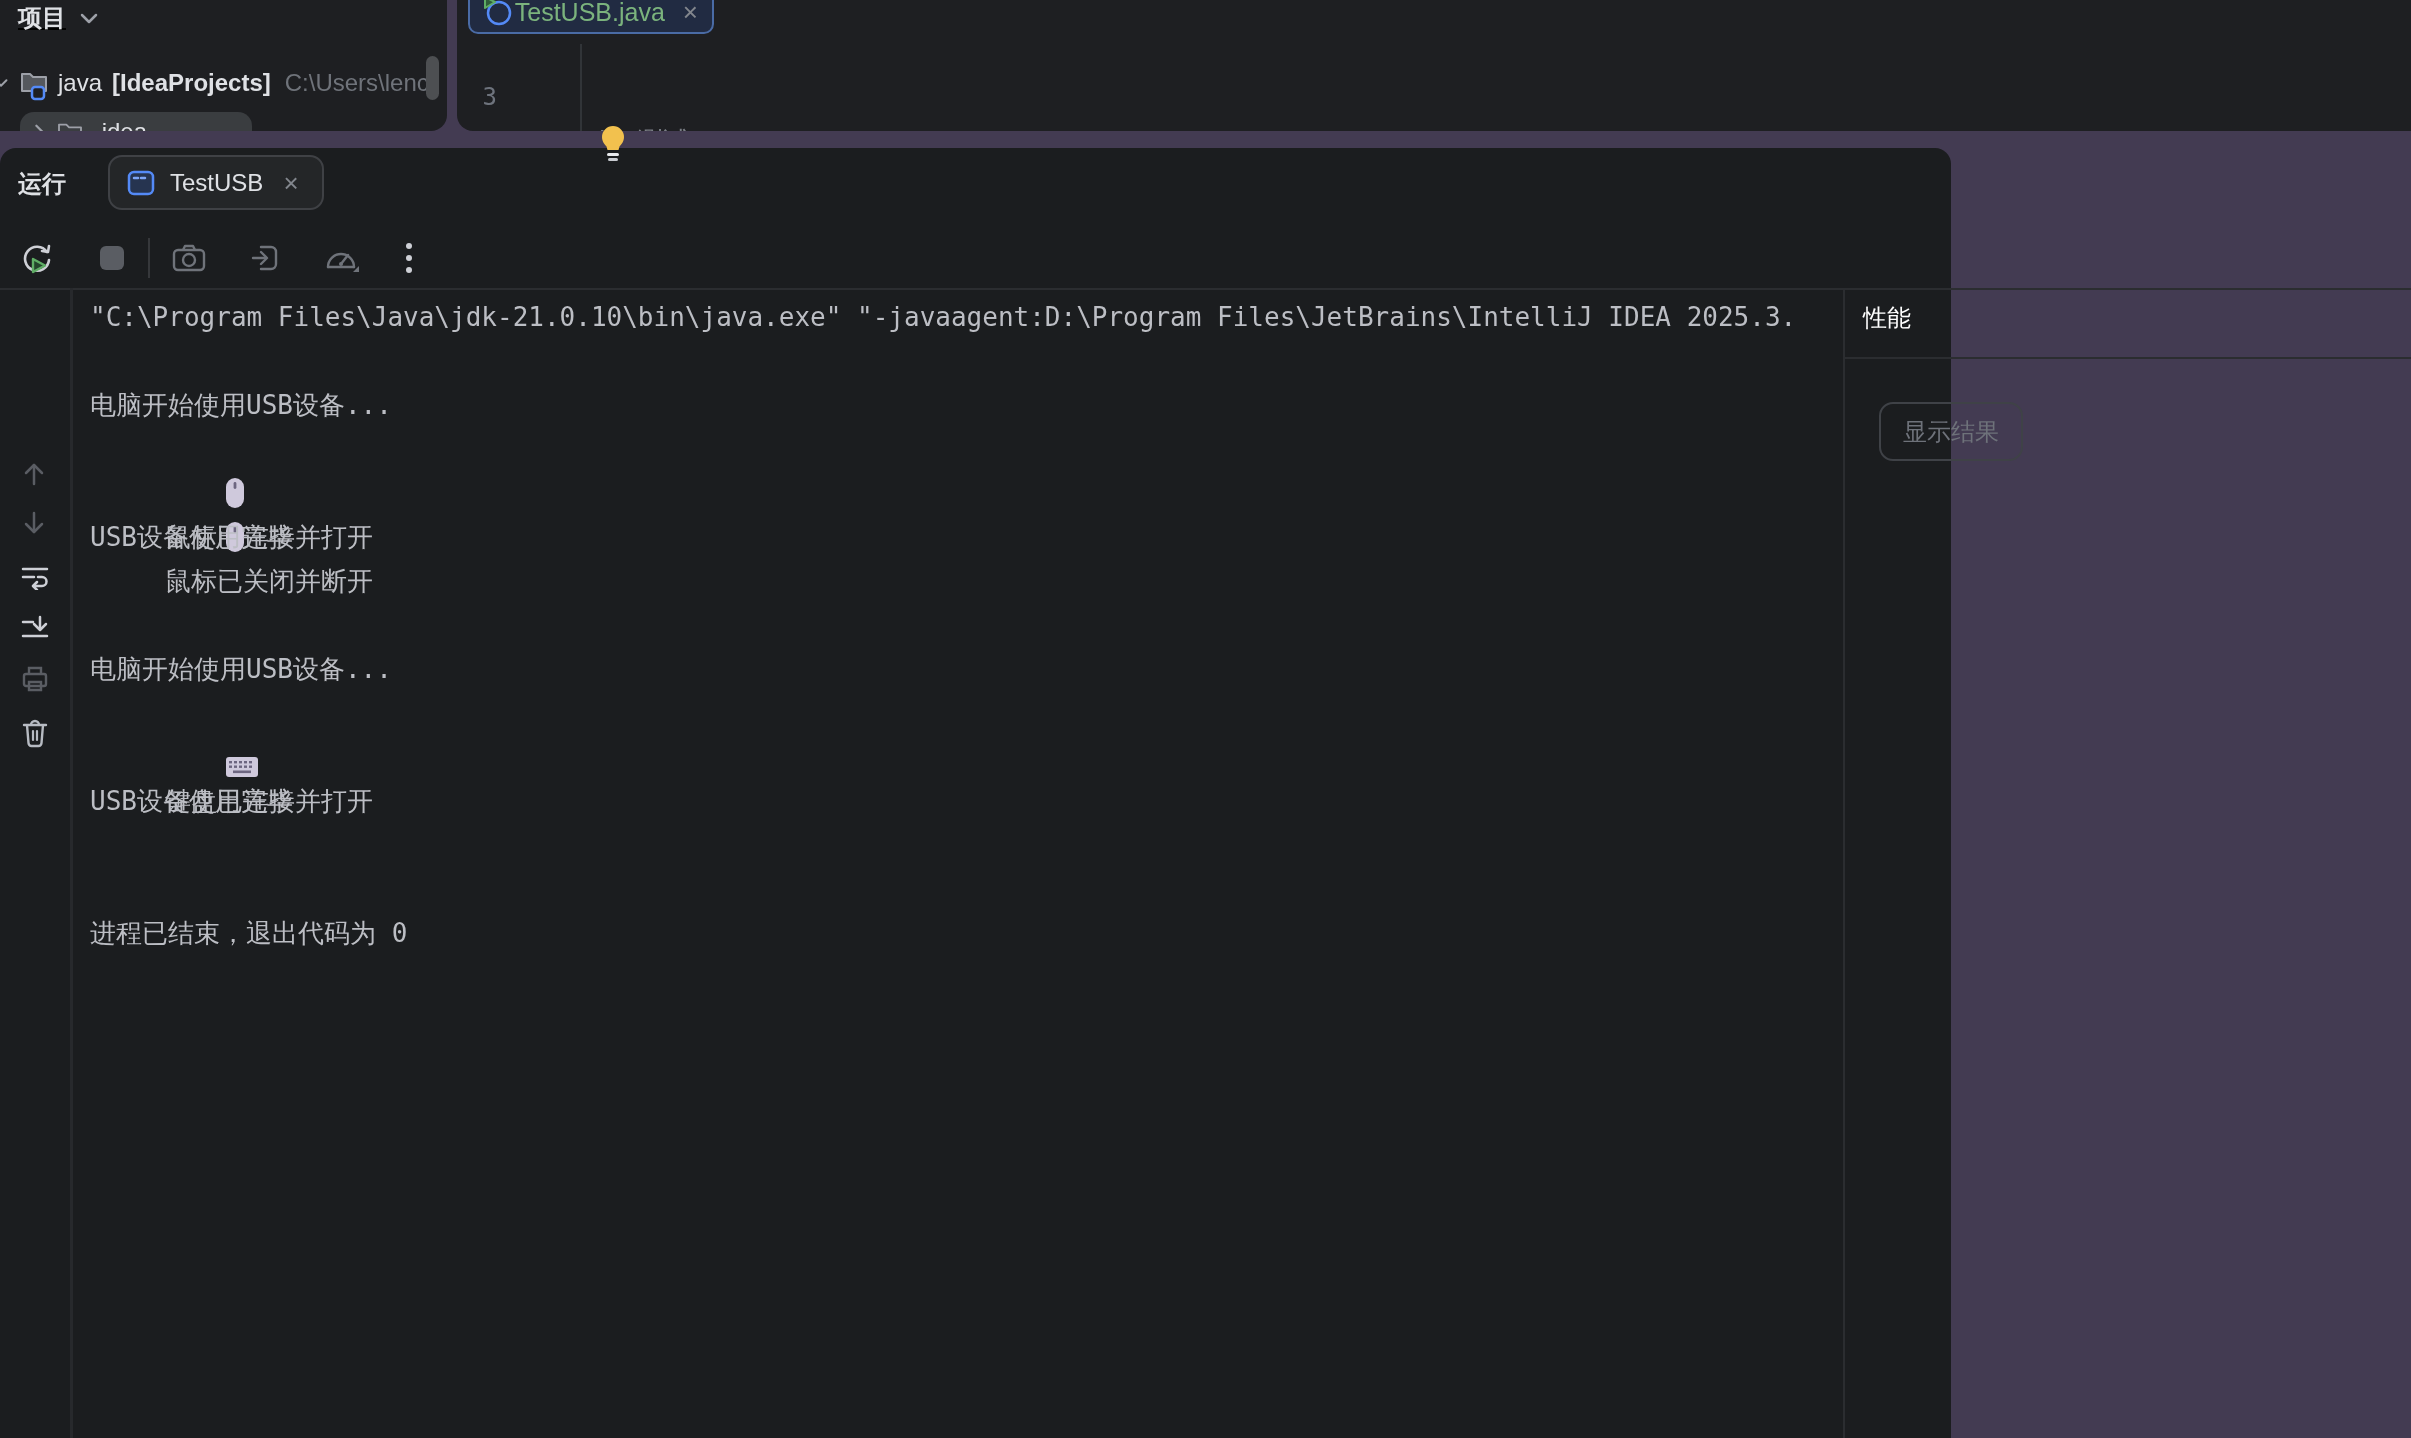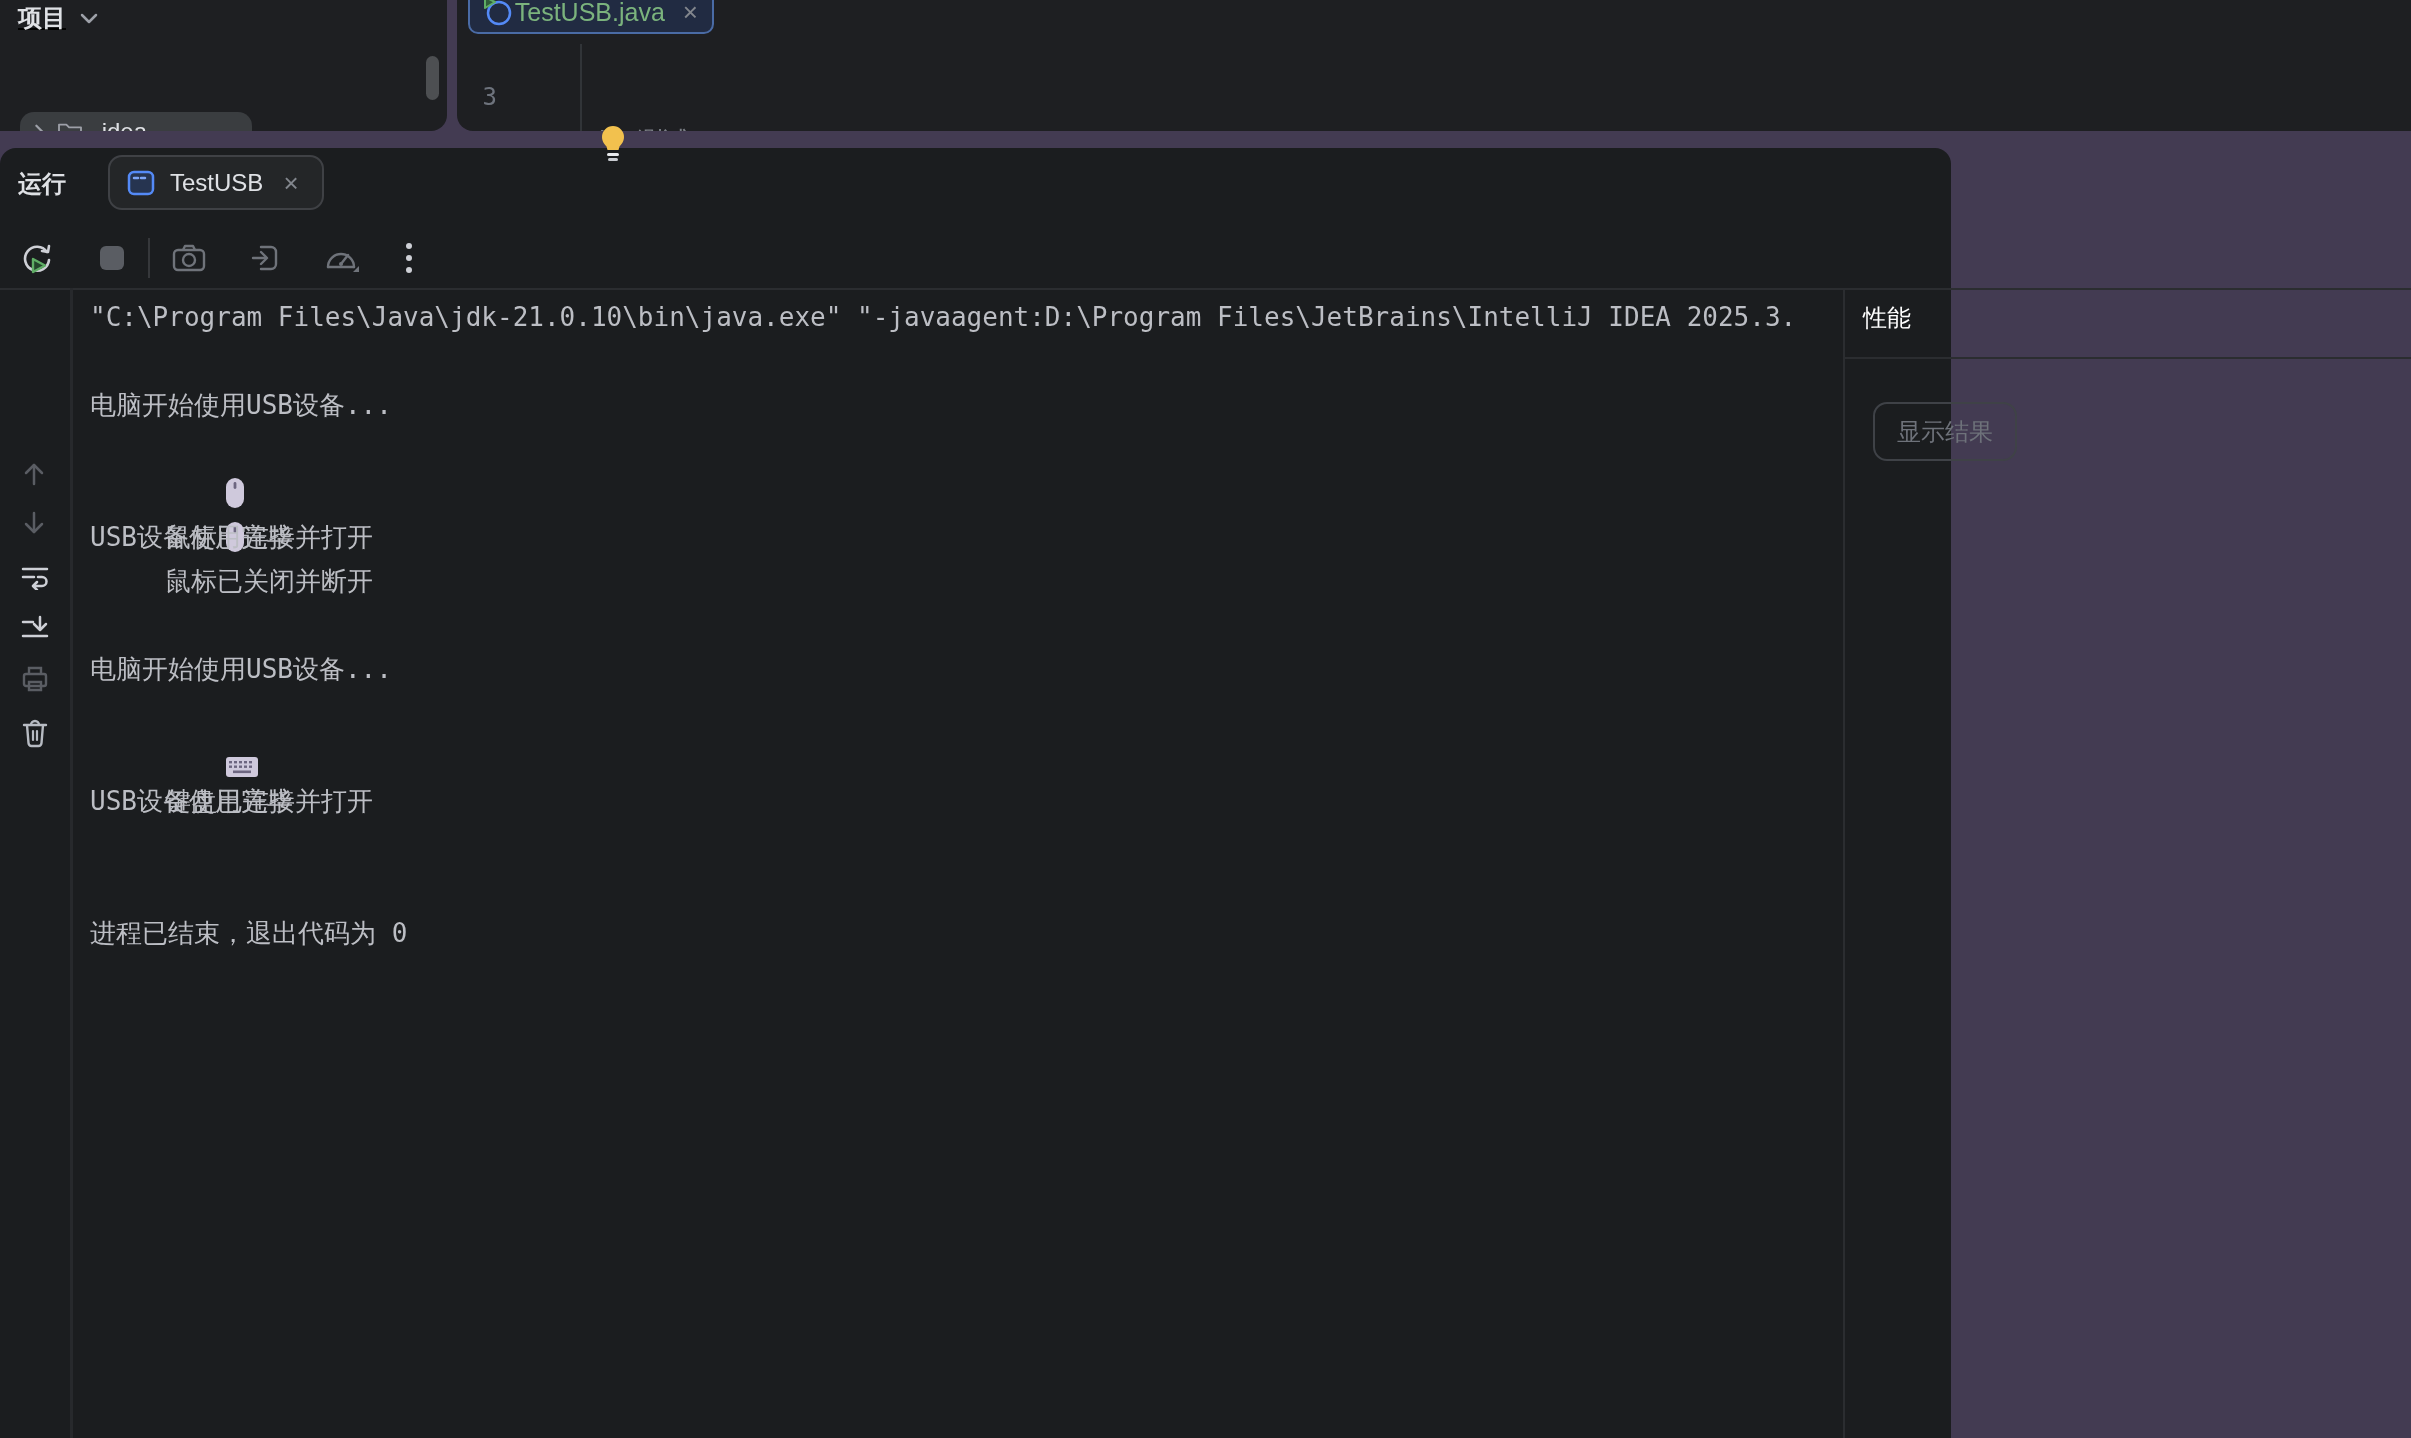--- a/index.html
+++ b/index.html
@@ -59,34 +59,50 @@
   .cline{position:absolute;left:0;right:0;height:44px;line-height:44px;font-size:26px;color:#bcbec4;white-space:pre;
          font-family:"DejaVu Sans Mono",monospace;}
   .cline .ctext{position:absolute;left:20px;}
   .cline .dtext{position:absolute;left:95px;}
   .dev-icon{position:absolute;left:30px;top:6px;}
   .dev-icon.kb{top:12px;}
 
   .perf{position:absolute;left:1843px;top:140px;width:568px;bottom:0;}
   .perf-title{position:absolute;left:20px;top:14px;font-size:24px;color:#ffffff;}
   .perf-sep{position:absolute;left:0;top:69px;width:568px;height:2px;background:#2b2d30;}
-  .perf-btn{position:absolute;left:30px;top:114px;width:140px;height:55px;border:2px solid #3f4247;border-radius:14px;
+  .perf-btn{position:absolute;left:36px;top:114px;width:140px;height:55px;border:2px solid #3f4247;border-radius:14px;
             background:transparent;color:#6e727a;font-size:24px;display:flex;align-items:center;justify-content:center;}
 </style>
 </head>
 <body>
 
 <div class="panel" id="project-panel">
   <div class="proj-header">
     <span class="proj-title">项目</span>
     <svg width="18" height="11" viewBox="0 0 18 11">
       <polyline points="2,2 9,9 16,2" fill="none" stroke="#9da0a8" stroke-width="2.5" stroke-linecap="round" stroke-linejoin="round"></polyline>
     </svg>
   </div>
 
+  <div class="tree-row1">
+    <svg width="14" height="10" viewBox="0 0 18 11" style="margin-left:-6px">
+      <polyline points="2,2 9,9 16,2" fill="none" stroke="#9da0a8" stroke-width="2.5" stroke-linecap="round" stroke-linejoin="round"></polyline>
+    </svg>
+    <span class="tw" style="position:relative;display:inline-block;width:30px;height:28px;margin-left:12px;">
+      <svg width="28" height="24" viewBox="0 0 28 24" style="position:absolute;left:0;top:0;">
+        <path d="M2 5 h8 l3 3 h13 v14 H2 z" fill="#55585d" stroke="#9da0a8" stroke-width="2" stroke-linejoin="round"></path>
+      </svg>
+      <svg width="16" height="16" viewBox="0 0 16 16" style="position:absolute;left:10px;bottom:-4px;">
+        <rect x="2" y="2" width="12" height="12" rx="3" fill="#1e1f22" stroke="#548af7" stroke-width="2.5"></rect>
+      </svg>
+    </span>
+    <span class="t-name">java</span>
+    <span class="t-scope">[IdeaProjects]</span>
+    <span class="t-path">C:\Users\lenc</span>
+  </div>
 
   <div class="tree-row2">
     <svg width="11" height="16" viewBox="0 0 11 18" style="margin-top:4px;">
       <polyline points="2,2 9,9 2,16" fill="none" stroke="#9da0a8" stroke-width="2.5" stroke-linecap="round" stroke-linejoin="round"></polyline>
     </svg>
     <svg width="26" height="22" viewBox="0 0 28 24">
       <path d="M2 5 h8 l3 3 h13 v14 H2 z" fill="none" stroke="#9da0a8" stroke-width="2" stroke-linejoin="round"></path>
     </svg>
     <span class="t-child">.idea</span>
   </div>

